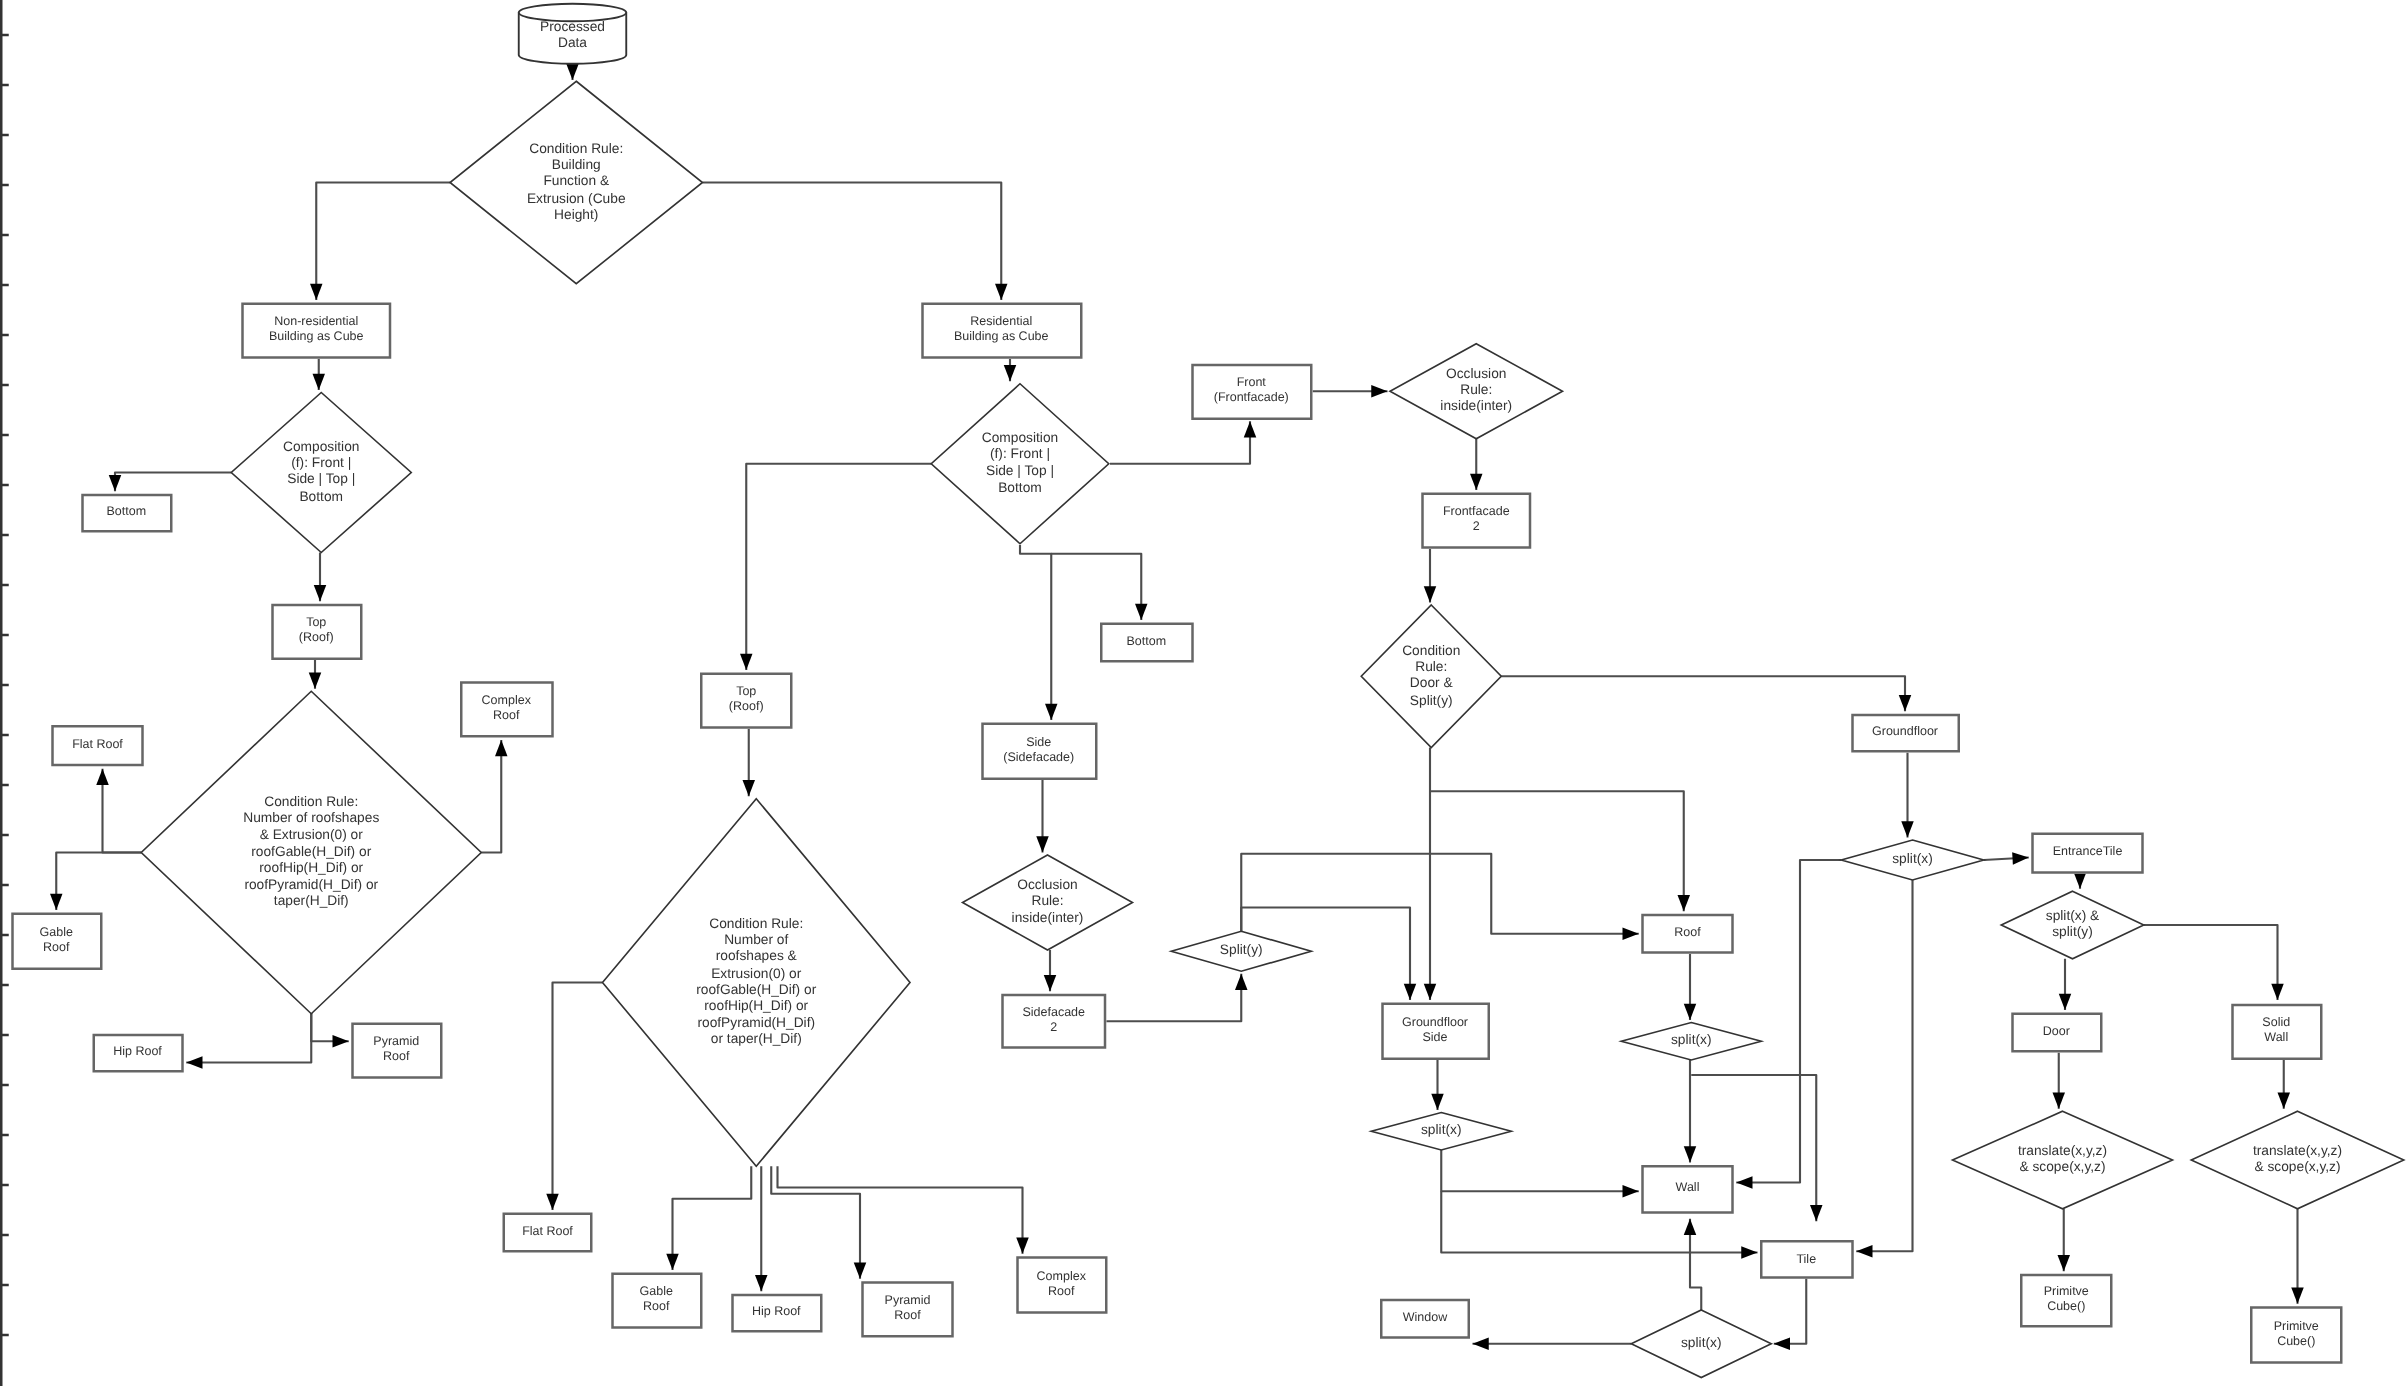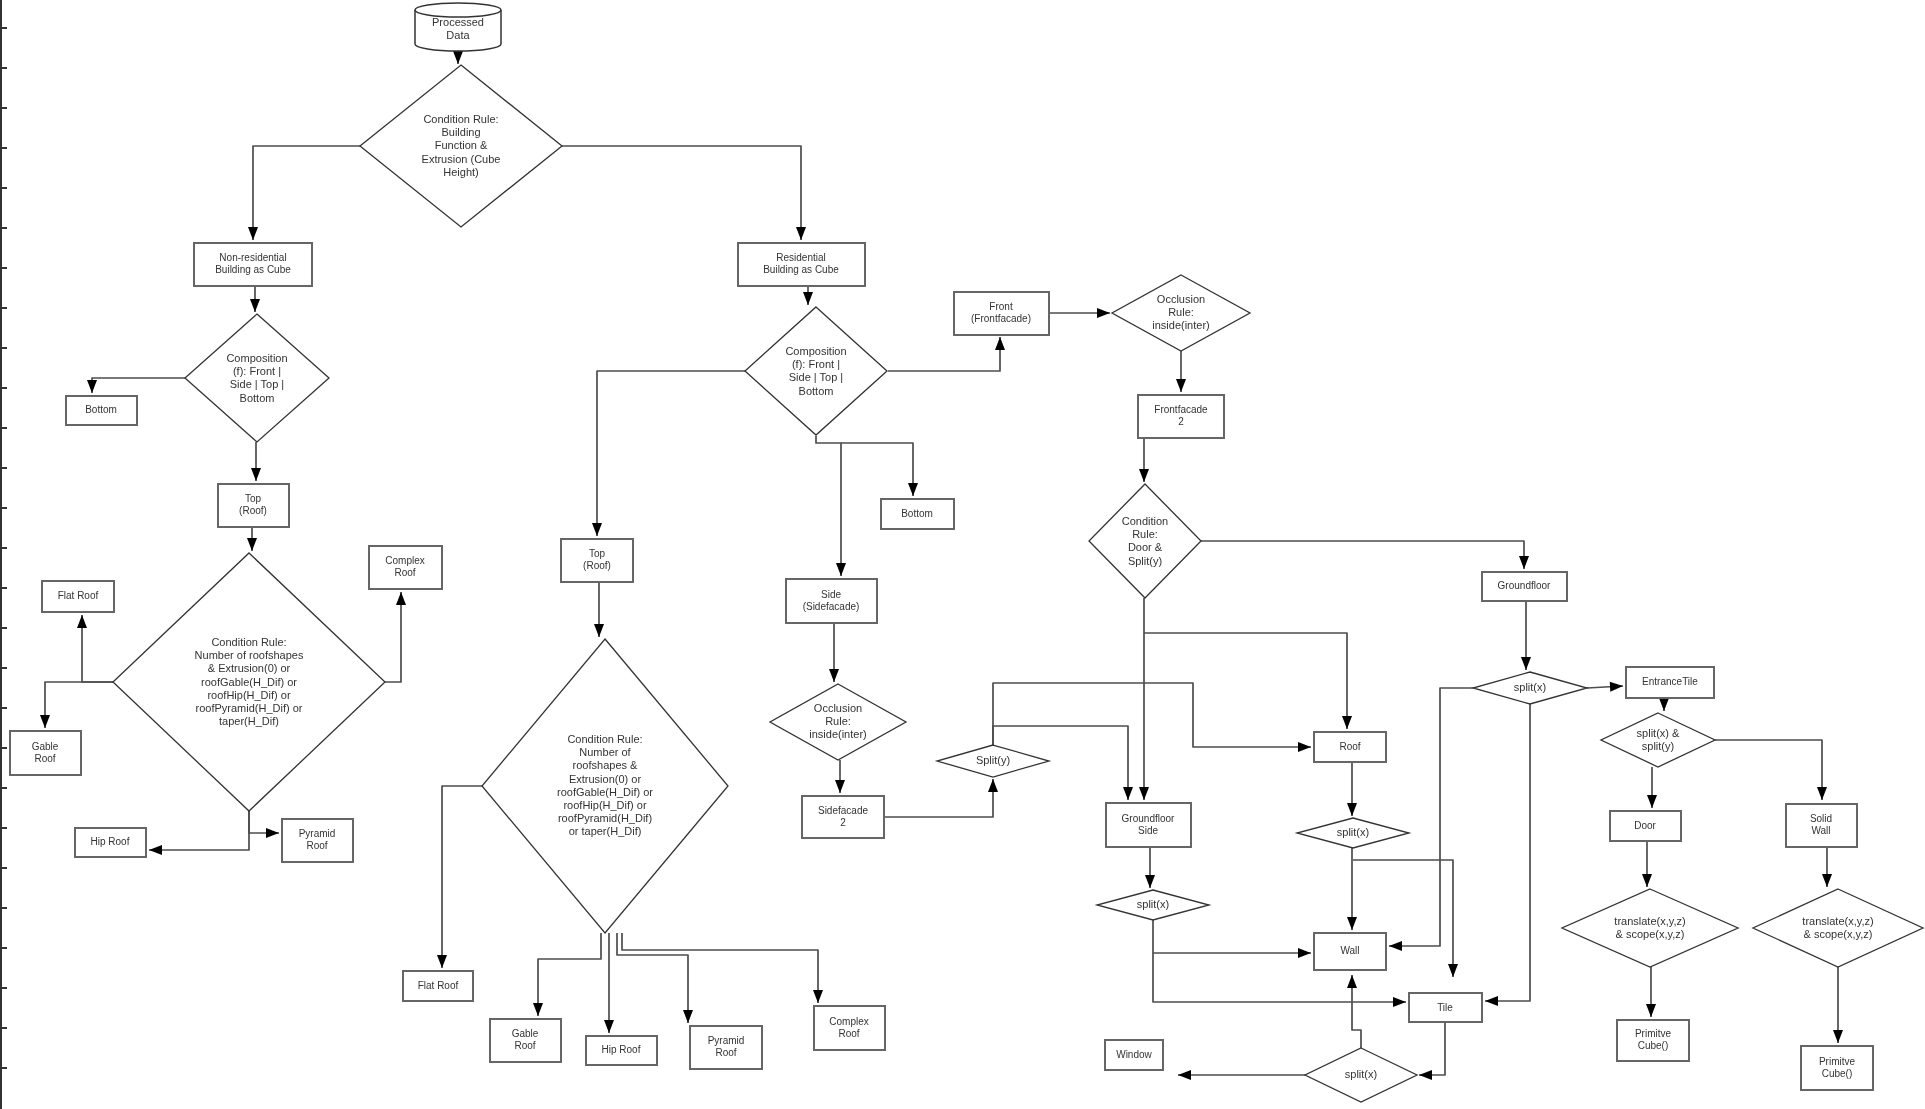--- a/index.html
+++ b/index.html
@@ -259,21 +259,21 @@
       <div class="node-box" style="left: 1800px; top: 1045px; width: 74px; height: 46px;">Primitve
 Cube()</div>
       <div class="node-box" style="left: 1313px; top: 731px; width: 74px; height: 32px;">Roof</div>
       <div class="shape-label" style="left: 1353px; top: 833px; width: 80px;">split(x)</div>
       <div class="node-box" style="left: 1104.5px; top: 802px; width: 87px; height: 46px;">Groundfloor
 Side</div>
       <div class="shape-label" style="left: 1153px; top: 905px; width: 80px;">split(x)</div>
       <div class="node-box" style="left: 1313px; top: 931.5px; width: 74px; height: 39px;">Wall</div>
       <div class="node-box" style="left: 1407.5px; top: 992px; width: 75px; height: 31px;">Tile</div>
       <div class="shape-label" style="left: 1361px; top: 1075px; width: 80px;">split(x)</div>
-      <div class="node-box" style="left: 1104px; top: 1039px; width: 60px; height: 32px;">Window</div>
+      <div class="node-box" style="left: 1104px; top: 1039px; width: 72px; height: 32px;">Window</div>
       <div class="node-box" style="left: 402px; top: 970px; width: 72px; height: 32px;">Flat Roof</div>
       <div class="node-box" style="left: 488.5px; top: 1017.5px; width: 73px; height: 45px;">Gable
 Roof</div>
       <div class="node-box" style="left: 584.5px; top: 1034.5px; width: 73px; height: 31px;">Hip Roof</div>
       <div class="node-box" style="left: 689px; top: 1024.5px; width: 74px; height: 45px;">Pyramid
 Roof</div>
       <div class="node-box" style="left: 812.5px; top: 1005px; width: 73px; height: 46px;">Complex
 Roof</div>
     </div>
   <div class="ruler-line"></div>

